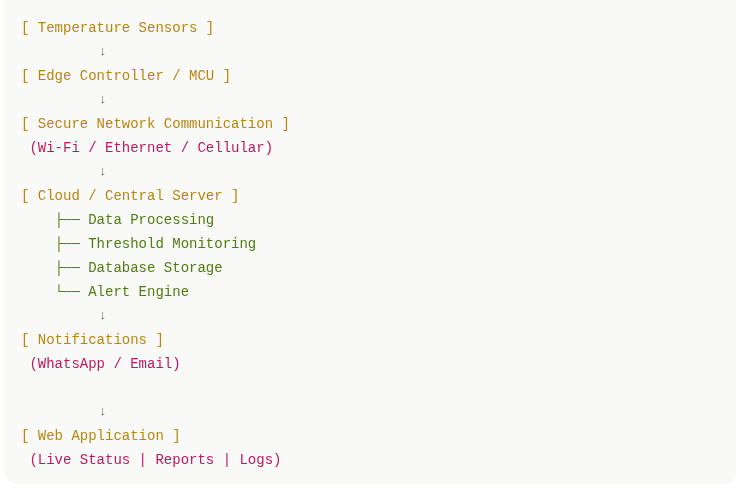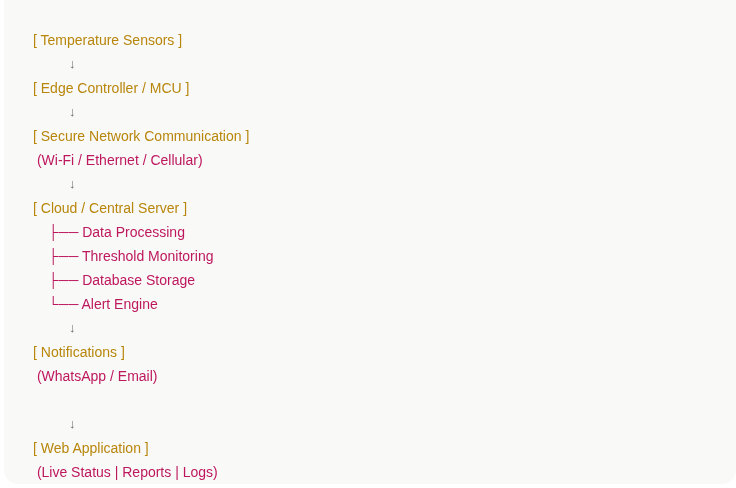--- a/index.html
+++ b/index.html
@@ -22,23 +22,23 @@
     width: 732px;
     height: 484px;
     background: #f9f9f8;
     border-radius: 0 0 14px 14px;
     box-sizing: border-box;
     padding: 16px 0 0 0;
     overflow: hidden;
   }
 
   .diagram {
-    margin: 12px;
+    margin: 0;
     padding: 0;
-    font-family: Liberation Sans, sans-serif;
+    font-family: Liberation Mono, monospace;
     font-size: 14px;
     line-height: 24px;
     letter-spacing: 0;
     white-space: pre;
     color: #1f1f1f;
   }
 
   .line {
     height: 24px;
     line-height: 24px;
@@ -54,21 +54,21 @@
   .stage {
     color: #b8860b;
   }
 
   
   .detail {
     color: #be185d;
   }
 
   .tree {
-    color: #be185d;
+    color: #4d7c0f;
   }
 
   
   .arrow {
     color: #6b6b6b;
     font-size: 13px;
   }
 </style>
 </head>
 <body>

